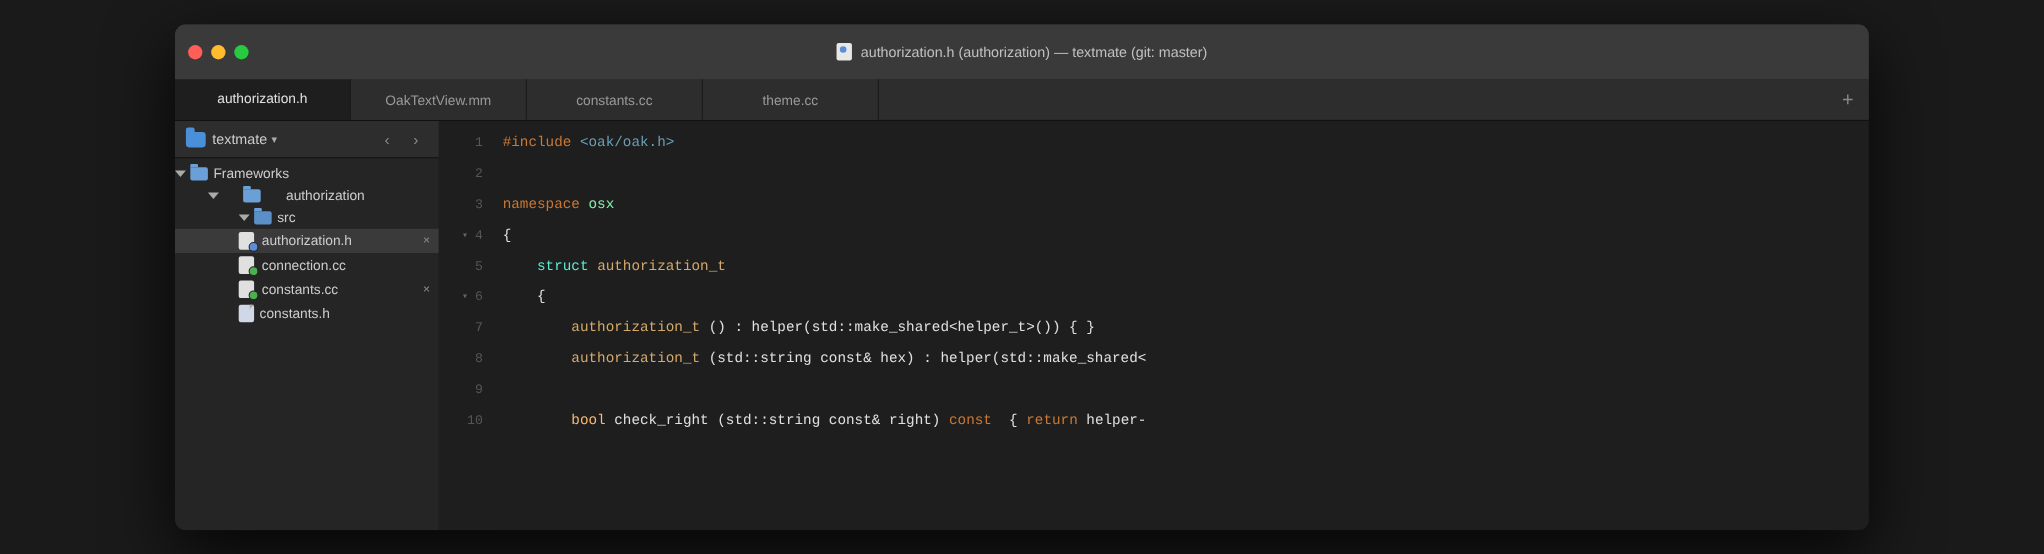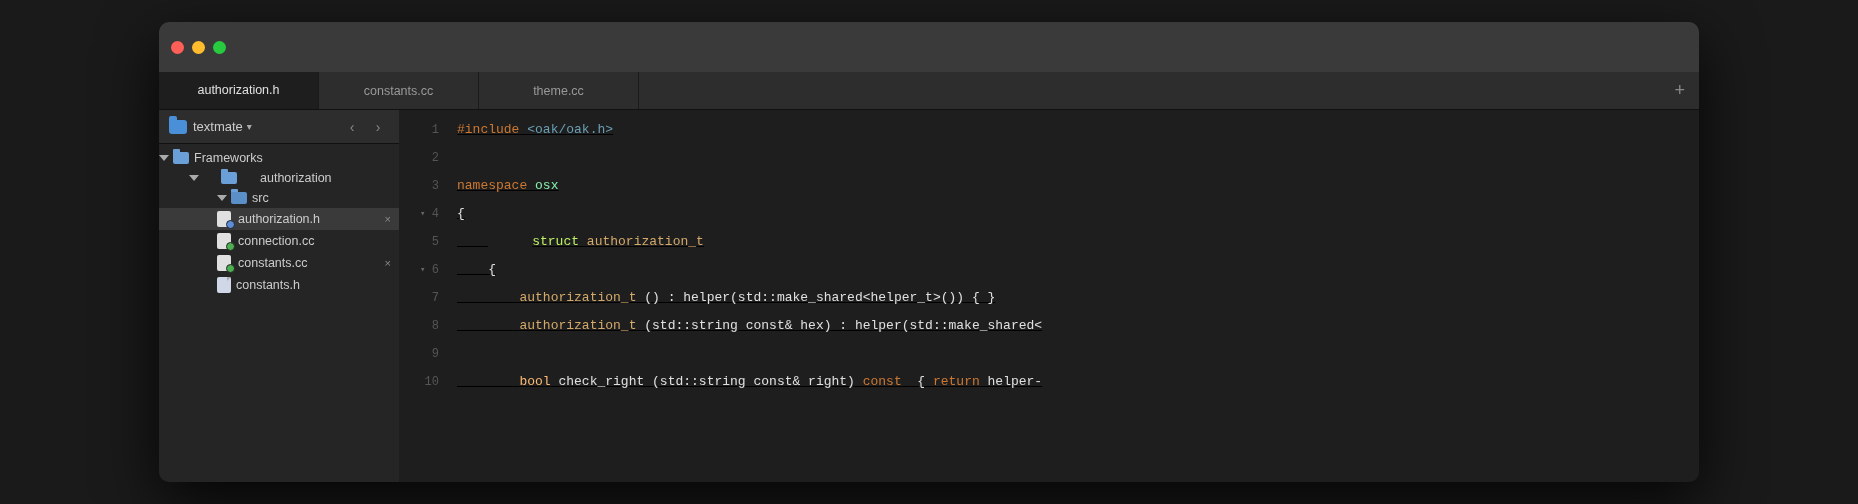--- a/index.html
+++ b/index.html
@@ -325,58 +325,64 @@
       display: flex;
       align-items: center;
       justify-content: center;
       color: #666;
       font-size: 9px;
     }
     .code-content {
       flex: 1;
       padding: 6px 0 0 10px;
       overflow: hidden;
-      text-decoration: underline;
     }
     .code-line {
       height: 28px;
       display: flex;
       align-items: center;
       white-space: pre;
     }
     
     .kw-include { color: #cc7832; }
     .kw-string { color: #6a9fb5; }
     .kw-namespace { color: #cc7832; }
     .kw-osx { color: #86efac; }
     .kw-brace { color: #e0e0e0; }
-    .kw-struct { color: #bef264; margin-left: 44px; }
+    .kw-struct { color: #5eead4; }
     .kw-type { color: #d4a96a; }
     .kw-normal { color: #e0e0e0; }
     .kw-bool { color: #fdba74; }
     .kw-return { color: #cc7832; }
     .kw-fn { color: #d4a96a; }
     .kw-const { color: #cc7832; }
   </style>
 </head>
 <body>
 
 <div class="window">
 
   <div class="titlebar">
     <div class="traffic-lights">
       <div class="traffic-light tl-close"></div>
       <div class="traffic-light tl-minimize"></div>
       <div class="traffic-light tl-maximize"></div>
     </div>
+    <div class="titlebar-center">
+      <div class="file-icon-title"></div>
+      <span>authorization.h (authorization) — textmate (git: master)</span>
+    </div>
   </div>
 
   <div class="tabs-bar">
     <div class="tab active">
       <span>authorization.h</span>
+    </div>
+    <div class="tab">
+      <span>OakTextView.mm</span>
     </div>
     <div class="tab">
       <span>constants.cc</span>
     </div>
     <div class="tab">
       <span>theme.cc</span>
     </div>
     <div class="tab-add">
       <span>+</span>
     </div>

